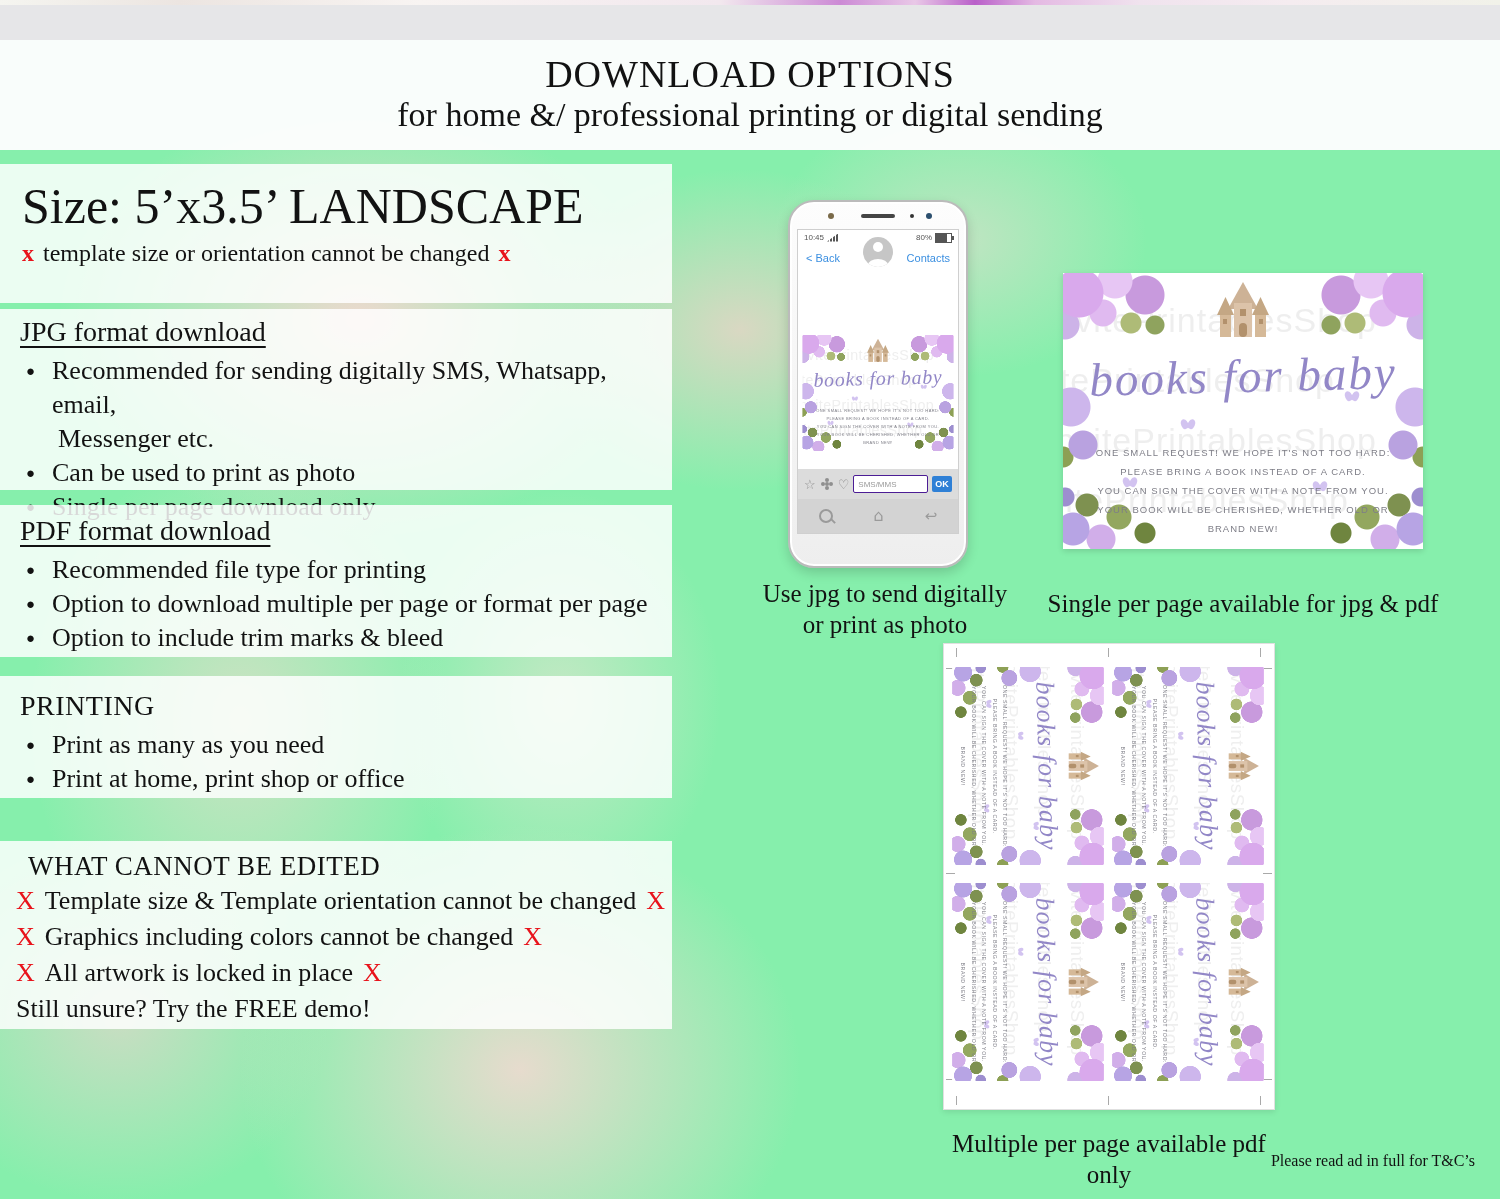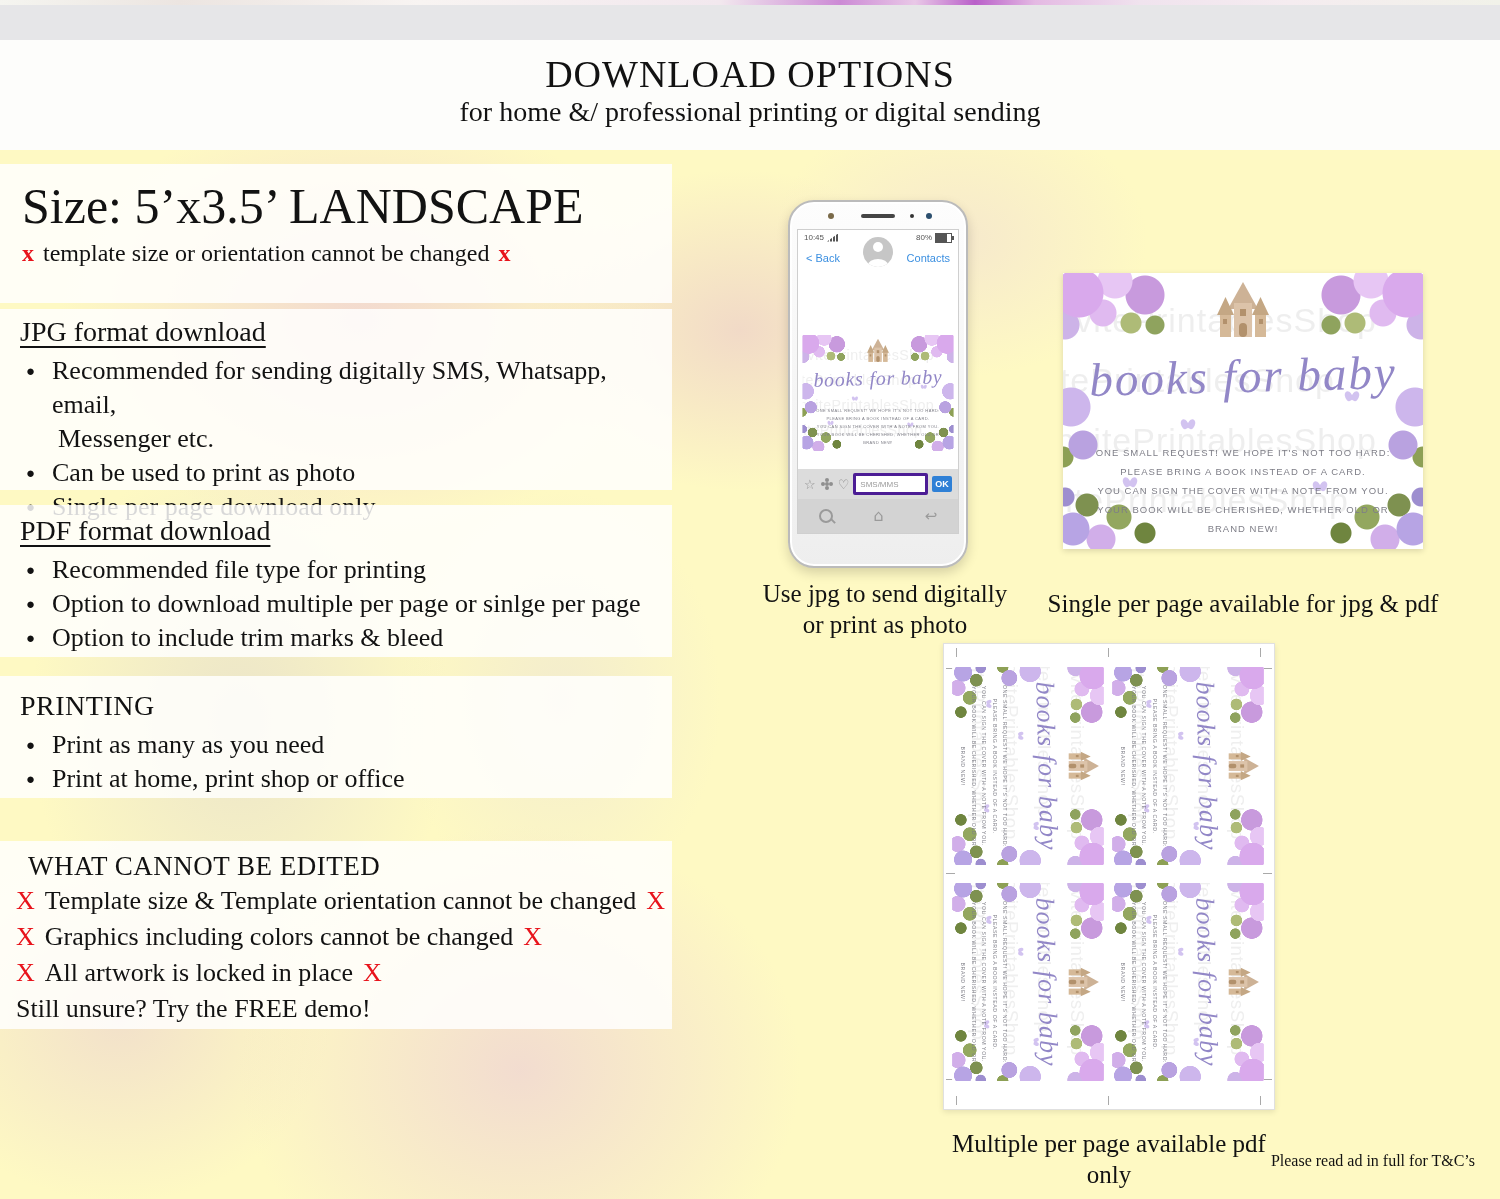--- a/index.html
+++ b/index.html
@@ -1,34 +1,34 @@
 <!DOCTYPE html>
 <html><head>
 <meta charset="utf-8">
 <style>
   html,body{margin:0;padding:0;background:#dfdfe1;}
   .page{position:relative;width:1500px;height:1199px;overflow:hidden;
-        background:#fef9c3;font-family:"Liberation Serif",serif;color:#121212;}
+        background:#86efac;font-family:"Liberation Serif",serif;color:#121212;}
 
   
   .bg-flowers{position:absolute;inset:0;pointer-events:none;background:
     radial-gradient(ellipse 430px 310px at 360px 320px, rgba(242,216,208,.95), rgba(242,216,208,0) 70%),
     radial-gradient(ellipse 300px 230px at 740px 330px, rgba(238,210,200,.8), rgba(238,210,200,0) 70%),
     radial-gradient(ellipse 260px 190px at 960px 240px, rgba(240,220,212,.55), rgba(240,220,212,0) 72%),
     radial-gradient(ellipse 300px 390px at 240px 720px, rgba(229,222,203,.75), rgba(229,222,203,0) 70%),
     radial-gradient(ellipse 230px 300px at 560px 700px, rgba(236,228,212,.6), rgba(236,228,212,0) 70%),
     radial-gradient(ellipse 390px 340px at 520px 1070px, rgba(241,217,209,.9), rgba(241,217,209,0) 72%),
     radial-gradient(ellipse 300px 260px at 120px 1020px, rgba(236,212,206,.65), rgba(236,212,206,0) 70%);}
   .top-strip{position:absolute;left:0;top:0;width:1500px;height:5px;background:
     linear-gradient(90deg,#f5f5f0 0%,#ece5e1 12%,#f8f4f2 28%,#f2e8ee 48%,#cc8ad5 56%,#e9c8e7 61%,#b95fc9 65%,#e4b9e3 69%,#f0e3ee 76%,#f5ecf0 86%,#f1f2e9 100%);}
   .gray-band{position:absolute;left:0;top:5px;width:1500px;height:35px;background:#e6e6e8;}
   .header-band{position:absolute;left:0;top:40px;width:1500px;height:110px;background:rgba(253,253,253,.97);}
   .header-title{position:absolute;left:0;top:52px;width:1500px;text-align:center;
     font-size:38px;letter-spacing:1px;}
-  .header-sub{position:absolute;left:0;top:96px;width:1500px;text-align:center;font-size:28px;}
+  .header-sub{position:absolute;left:0;top:96px;width:1500px;text-align:center;font-size:34px;}
 
   
   .panel{position:absolute;left:0;width:672px;background:rgba(255,255,255,.84);box-sizing:border-box;}
   .panel-size{top:164px;height:139px;padding:12px 0 0 22px;}
   .size-heading{font-size:50px;line-height:60px;}
   .size-note{display:flex;gap:9px;align-items:baseline;font-size:24px;margin-top:4px;}
   .rx-sm{color:#e8131b;font-weight:bold;}
   .panel-jpg{top:309px;height:181px;padding:5px 0 0 20px;}
   .panel-pdf{top:505px;height:152px;padding:8px 0 0 20px;}
   .panel-printing{top:676px;height:122px;padding:12px 0 0 20px;}
@@ -64,21 +64,21 @@
     font:11px "Liberation Sans",sans-serif;color:#3b8fe0;position:relative;}
   .avatar{position:absolute;left:50%;top:-8px;transform:translateX(-50%);width:30px;height:30px;border-radius:50%;
     background:#c6c6c6;overflow:hidden;}
   .avatar::before{content:"";position:absolute;left:50%;top:5px;transform:translateX(-50%);width:10px;height:10px;border-radius:50%;background:#fff;}
   .avatar::after{content:"";position:absolute;left:50%;bottom:-4px;transform:translateX(-50%);width:20px;height:12px;border-radius:50% 50% 0 0;background:#fff;}
   .msgarea{flex:1;position:relative;background:#fff;}
   .inputbar{height:30px;background:#dcdcdc;display:flex;align-items:center;gap:4px;padding:0 6px;}
   .mini-ic{font:13px "DejaVu Sans",sans-serif;color:#8f8f8f;line-height:1;}
   .flower-ic{width:4px;height:4px;border-radius:50%;background:#8f8f8f;margin:0 5px;
     box-shadow:0 -4px 0 #8f8f8f,0 4px 0 #8f8f8f,-4px 0 0 #8f8f8f,4px 0 0 #8f8f8f;}
-  .sms-input{flex:1;height:16px;background:#fff;border:3px solid #4c1d95;border-radius:2px;
+  .sms-input{flex:1;height:16px;background:#fff;border:1px solid #4c1d95;border-radius:2px;
     font:8px "Liberation Sans",sans-serif;color:#9a9a9a;display:flex;align-items:center;padding:0 4px;}
   .ok-btn{width:20px;height:16px;background:#2f80d6;color:#fff;font:bold 9px "Liberation Sans",sans-serif;
     display:flex;align-items:center;justify-content:center;border-radius:2px;}
   .bottomnav{height:34px;background:#d3d3d3;display:flex;justify-content:space-around;align-items:center;color:#9a9a9a;}
   .search-ic{position:relative;width:10px;height:10px;border:2px solid #9a9a9a;border-radius:50%;}
   .search-ic::after{content:"";position:absolute;left:9px;top:9px;width:6px;height:2px;background:#9a9a9a;transform:rotate(45deg);}
   .home-ic{font:16px "DejaVu Sans",sans-serif;color:#9a9a9a;line-height:1;}
   .back-ic{font:15px "DejaVu Sans",sans-serif;color:#9a9a9a;line-height:1;}
 
   
@@ -176,21 +176,21 @@
       <li><span>Recommended for sending digitally SMS, Whatsapp, email,</span><span class="cont">Messenger etc.</span></li>
       <li>Can be used to print as photo</li>
       <li>Single per page download only</li>
     </ul>
   </div>
 
   <div class="panel panel-pdf">
     <span class="sec-heading">PDF format download</span>
     <ul class="blist">
       <li>Recommended file type for printing</li>
-      <li>Option to download multiple per page or sinlge per page</li>
+      <li>Option to download multiple per page or format per page</li>
       <li>Option to include trim marks &amp; bleed</li>
     </ul>
   </div>
 
   <div class="panel panel-printing">
     <span class="sec-heading nou">PRINTING</span>
     <ul class="blist">
       <li>Print as many as you need</li>
       <li>Print at home, print shop or office</li>
     </ul>

